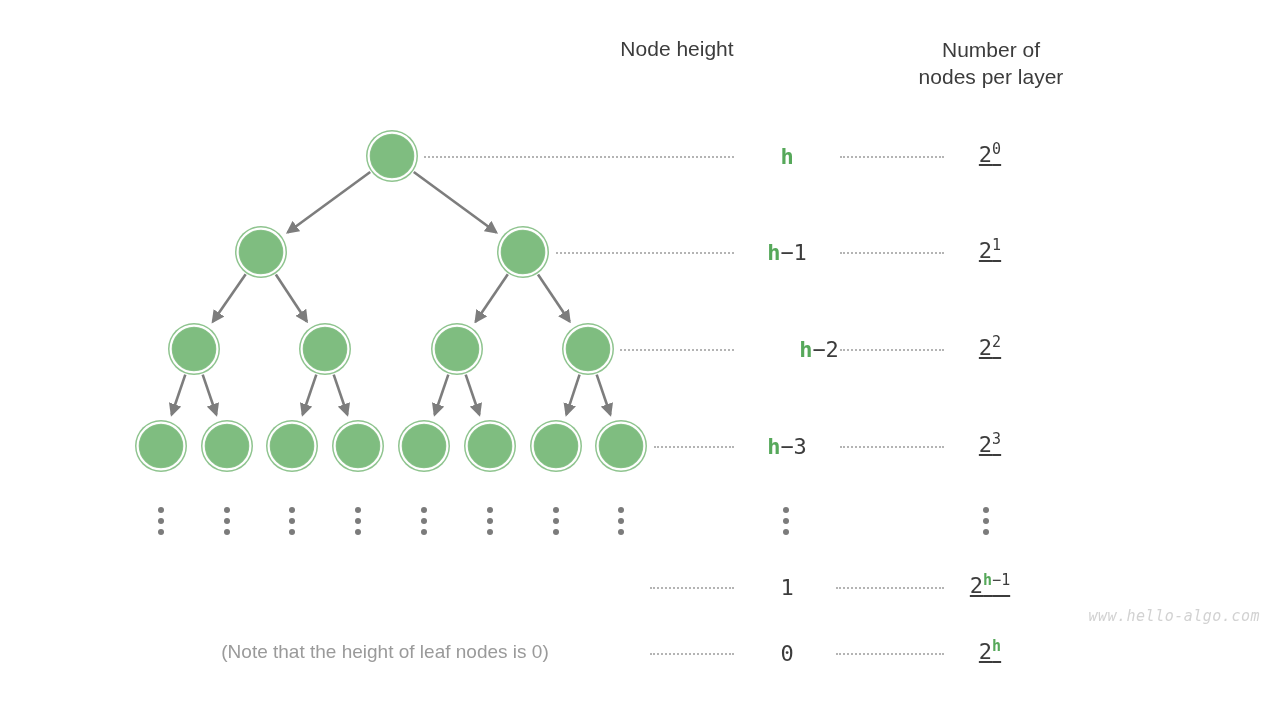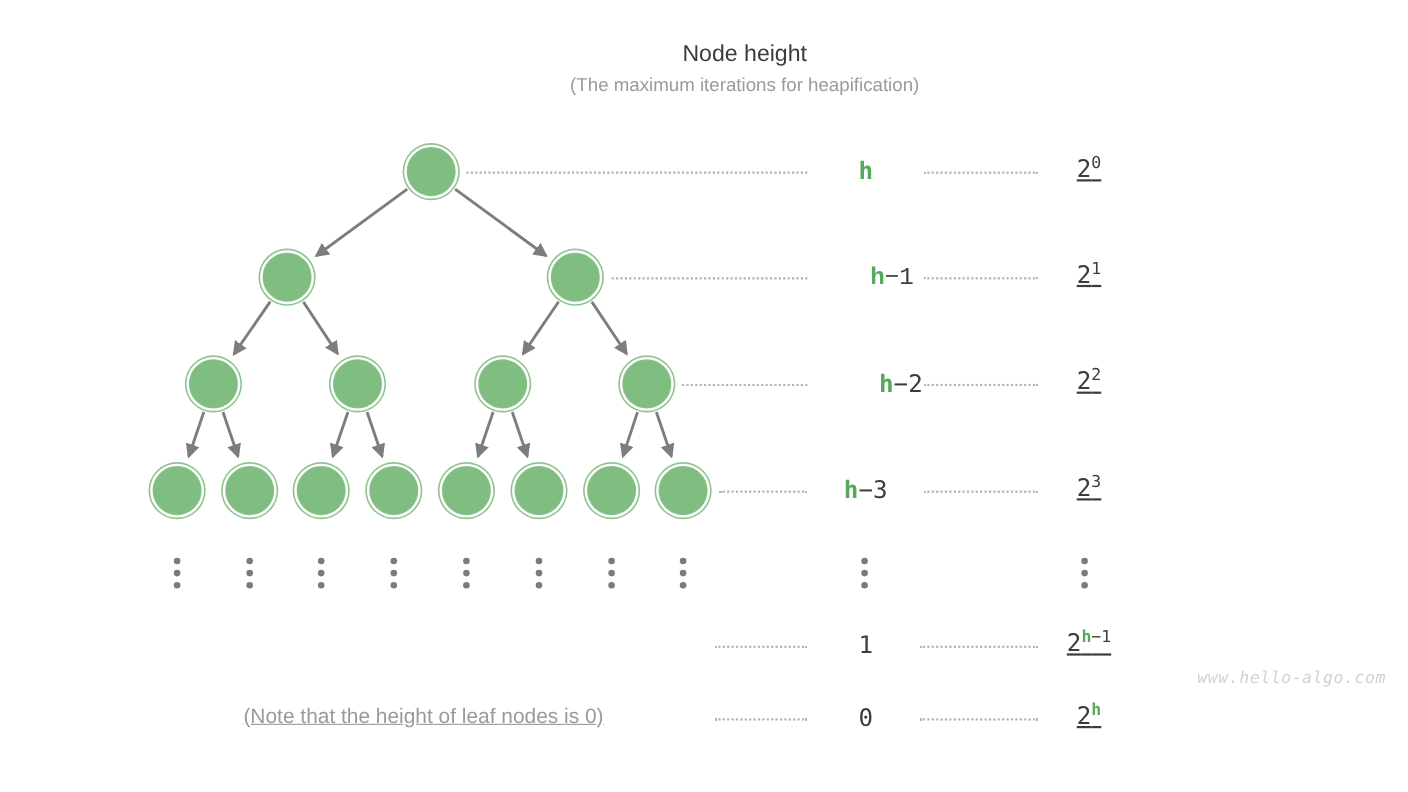--- a/index.html
+++ b/index.html
@@ -117,21 +117,20 @@
   
   #note {
     position: absolute;
     left: 120px;
     top: 641px;
     width: 530px;
     text-align: center;
     color: #9a9a9a;
     font-size: 19px;
     white-space: nowrap;
-    text-decoration: underline;
   }
 
   
   #watermark {
     position: absolute;
     right: 20px;
     bottom: 12px;
     color: #d2d2d2;
     font-family: "DejaVu Sans Mono", "Liberation Mono", monospace;
     font-size: 15px;
@@ -139,23 +138,26 @@
     font-style: italic;
   }
 </style>
 </head>
 <body>
 
 <div id="stage">
 
   <div id="head-height" class="col-head">
     <span>Node height</span>
-    <span class="sub">(The maximum iterations for heapification)</span>
-  </div>
-
+  </div>
+
+  <div id="head-count" class="col-head">
+    <span>Number of</span><br>
+    <span>nodes per layer</span>
+  </div>
 
   <svg id="tree-svg" width="1280" height="720">
     <defs>
       <marker id="arrowhead" markerWidth="5" markerHeight="5" refX="4.2" refY="2.5" orient="auto" markerUnits="strokeWidth">
         <path d="M0,0 L5,2.5 L0,5 z" fill="#7d7d7d"></path>
       </marker>
     </defs>
     <g id="edges">
         <line x1="370.2217810289942" y1="171.95961084898136" x2="287.61782318678485" y2="232.49380896235613" stroke="#7d7d7d" stroke-width="2.6" marker-end="url(#arrowhead)"></line>
         <line x1="413.7782189710058" y1="171.95961084898136" x2="496.38217681321515" y2="232.49380896235613" stroke="#7d7d7d" stroke-width="2.6" marker-end="url(#arrowhead)"></line>
@@ -261,21 +263,21 @@
   <div class="leader" style="left:840px; top:156px; width:104px;"></div>
   <div class="leader" style="left:840px; top:252px; width:104px;"></div>
   <div class="leader" style="left:840px; top:349px; width:104px;"></div>
   <div class="leader" style="left:840px; top:446px; width:104px;"></div>
   <div class="leader" style="left:836px; top:587px; width:108px;"></div>
   <div class="leader" style="left:836px; top:653px; width:108px;"></div>
 
   <div class="hlabel" style="left:727px; top:144px;">
     <span class="g">h</span><span></span>
   </div>
-  <div class="hlabel" style="left:751px; top:240px;font-family:Liberation Mono, monospace;">
+  <div class="hlabel" style="left:727px; top:240px;">
     <span class="g">h</span><span>−1</span>
   </div>
   <div class="hlabel" style="left:759px; top:337px;">
     <span class="g">h</span><span>−2</span>
   </div>
   <div class="hlabel" style="left:727px; top:434px;">
     <span class="g">h</span><span>−3</span>
   </div>
   <div class="hlabel" style="left:727px; top:575px;">
     <span class="g"></span><span>1</span>

